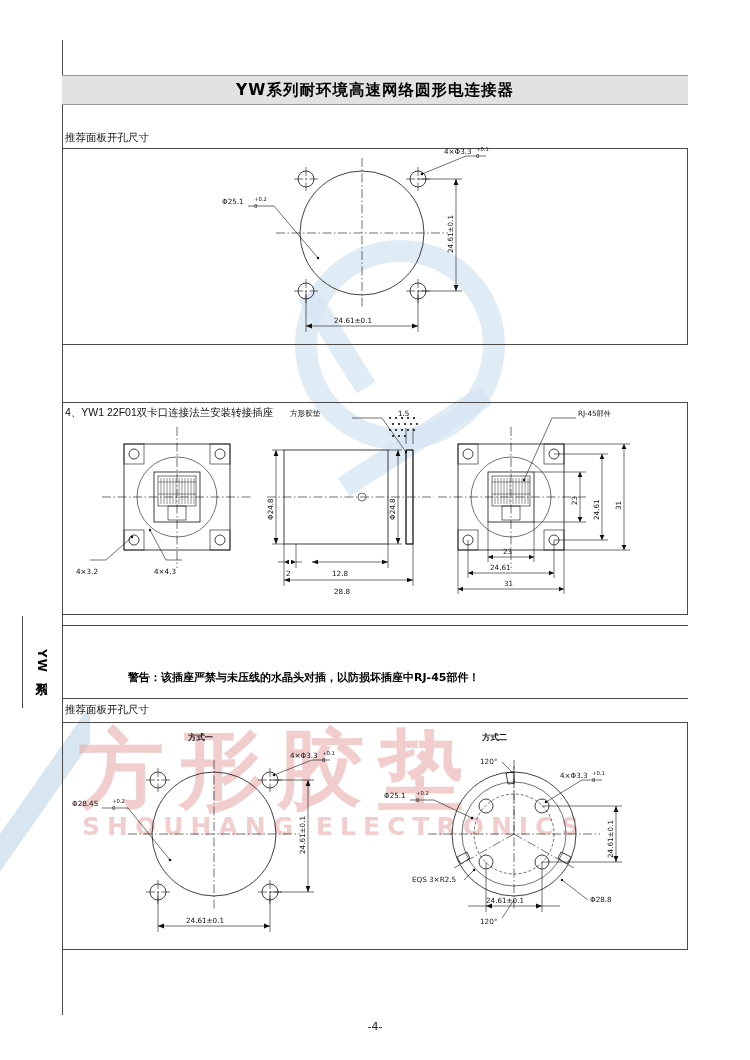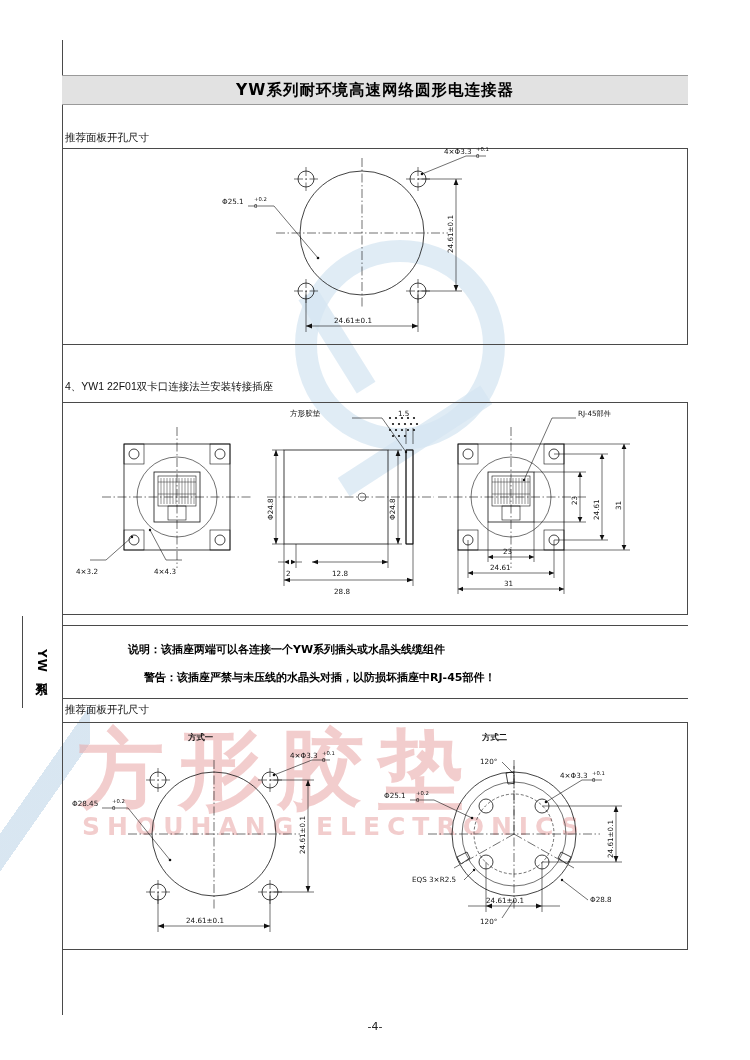--- a/index.html
+++ b/index.html
@@ -71,21 +71,21 @@
     font-weight:bold; font-size:15.5px; letter-spacing:1px; color:#000;
   }
 
   
   .caption {
     position:absolute; font-size:10.5px;
     font-family:Liberation Sans, sans-serif; color:#111;
     white-space:nowrap;
   }
   #cap-1 { left:65px; top:131px; }
-  #cap-2 { left:65px; top:380px; }
+  #cap-2 { left:65px; top:406px; }
   #cap-3 { left:65px; top:703px; }
 
   
   .dbox {
     position:absolute; border:1px solid #4a4a4a; background:transparent;
   }
   #box-1 { left:62px; top:148px; width:626px; height:197px; }
   #box-2 { left:62px; top:402px; width:626px; height:213px; }
   #box-3 { left:62px; top:722px; width:626px; height:228px; }
 
@@ -94,21 +94,21 @@
     position:absolute; left:62px; top:625px; width:626px; height:74px;
   }
   #note-block .hr { position:absolute; left:0; width:626px; height:1px; background:#4a4a4a; }
   #note-top { top:0; }
   #note-bottom { top:73px; }
   .note-line {
     position:absolute; font-family:"DejaVu Sans", sans-serif;
     font-size:11px; font-weight:bold; color:#000; white-space:nowrap;
   }
   #note-1 { left:66px; top:17px; }
-  #note-2 { left:66px; top:45px;margin-left:16px; }
+  #note-2 { left:66px; top:45px; }
 
   
   #series-tab {
     position:absolute; left:30px; top:616px; width:22px; height:92px;
     display:flex; align-items:center; justify-content:center;
   }
   #series-tab .lbl {
     writing-mode:vertical-rl;
     font-family:"DejaVu Sans", sans-serif;
     font-size:12px; font-weight:bold; color:#000;
@@ -463,21 +463,20 @@
         <line class="ln-thin" x1="396" y1="187" x2="502" y2="187"></line>
         <polygon class="sol" points="396,187 401,184.8 401,189.2"></polygon>
         <polygon class="sol" points="502,187 497,184.8 497,189.2"></polygon>
         <text class="dim" x="442" y="184">31</text>
       </g>
     </g>
   </svg>
 
   <div id="note-block">
     <div class="hr" id="note-top"></div>
-    <div class="note-line" id="note-1">说明：该插座两端可以各连接一个YW系列插头或水晶头线缆组件</div>
     <div class="note-line" id="note-2">警告：该插座严禁与未压线的水晶头对插，以防损坏插座中RJ-45部件！</div>
     <div class="hr" id="note-bottom"></div>
   </div>
 
   <div id="series-tab">
     <div class="tick"></div>
     <span class="lbl">YW系列</span>
   </div>
 
   <div class="caption" id="cap-3">推荐面板开孔尺寸</div>

